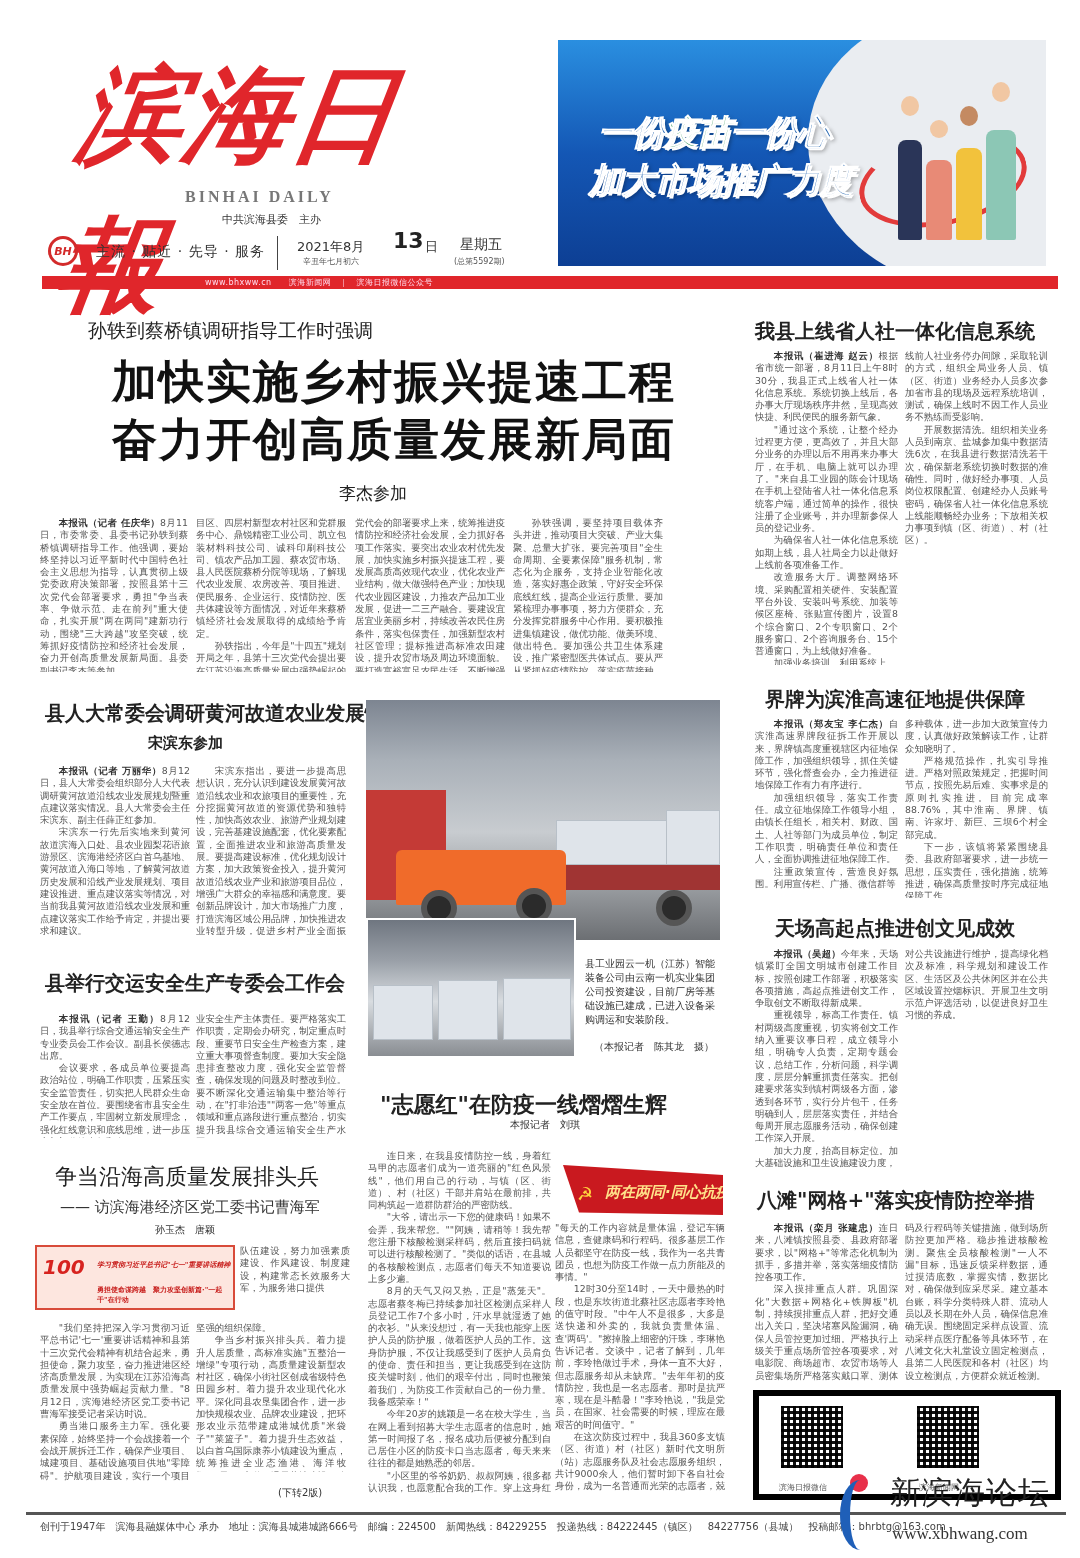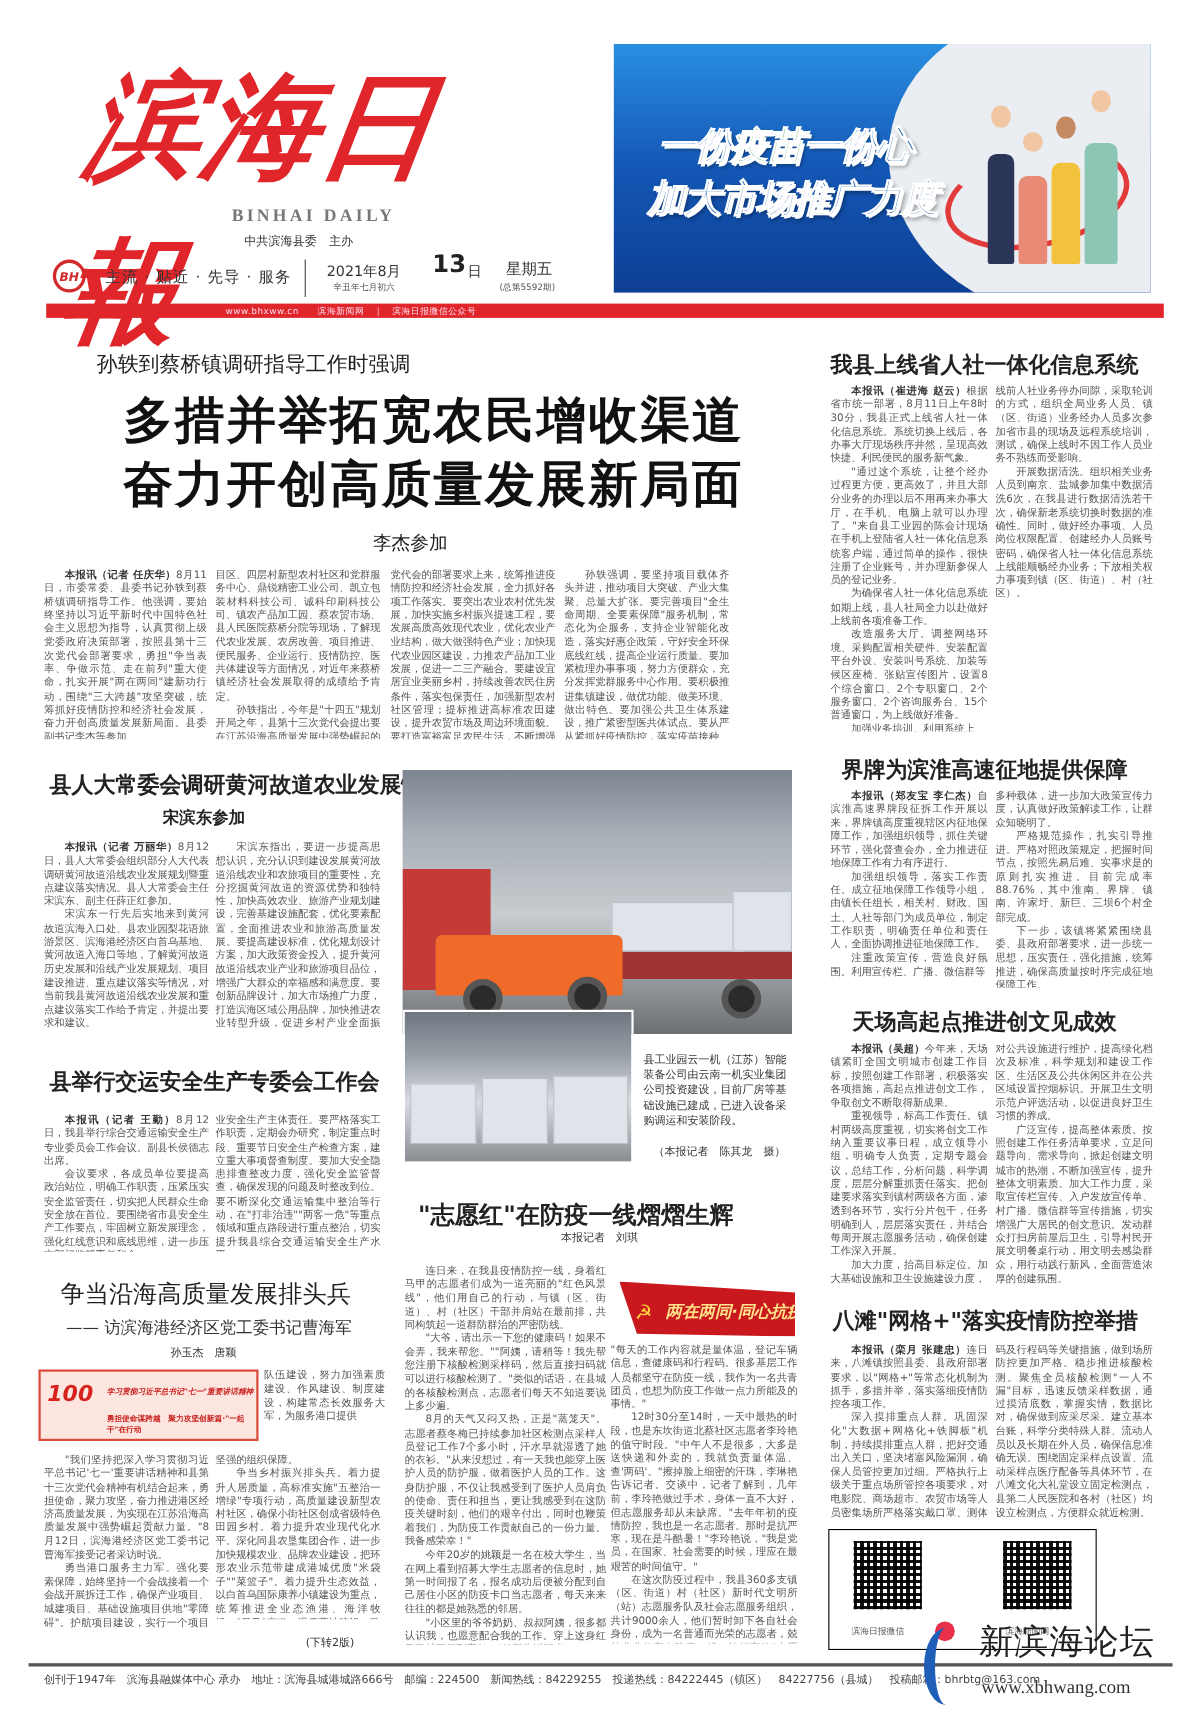--- a/index.html
+++ b/index.html
@@ -1,20 +1,20 @@
 <!DOCTYPE html>
 <html><head>
 <meta charset="utf-8">
 <style>
 *{box-sizing:border-box;margin:0;padding:0}
 html,body{width:1080px;height:1558px;background:#fff;overflow:hidden}
 body{position:relative;font-family:"DejaVu Sans",sans-serif;color:#222}
 .abs{position:absolute}
 .masthead-title{left:80px;top:40px;width:400px;height:150px;color:#e0262b;font-family:"DejaVu Serif",serif;font-size:104px;font-weight:bold;font-style:italic;letter-spacing:2px;line-height:150px;transform:skewX(-8deg)}
-.masthead-en{left:185px;top:188px;width:200px;font-family:"Liberation Serif",serif;font-size:16px;font-weight:bold;color:#777;letter-spacing:3px;text-align:center}
+.masthead-en{left:185px;top:188px;width:200px;font-family:"Liberation Serif",serif;font-size:16px;font-weight:bold;color:#777;letter-spacing:3px;}
 .sponsor{left:222px;top:212px;font-size:11px;color:#333}
 .logo-circle{left:48px;top:236px;width:30px;height:30px;border-radius:50%;border:3px solid #d32b2b;color:#d32b2b;font-size:11px;font-weight:bold;display:flex;align-items:center;justify-content:center;font-style:italic}
 .slogan{left:96px;top:243px;font-size:14px;color:#333;letter-spacing:1px}
 .vline{left:277px;top:236px;width:1px;height:34px;background:#444}
 .date{left:297px;top:238px;font-size:13px;color:#333}
 .date-num{left:393px;top:228px;font-size:22px;font-weight:bold;color:#222}
 .date-ri{left:425px;top:238px;font-size:13px;color:#333}
 .lunar{left:303px;top:256px;font-size:8px;color:#555}
 .weekday{left:460px;top:236px;font-size:14px;color:#333}
 .issue{left:454px;top:256px;font-size:8px;color:#555}
@@ -42,21 +42,21 @@
 .caption{left:585px;top:957px;width:135px;font-size:10px;line-height:14px;color:#333}
 .caption-credit{left:594px;top:1040px;font-size:10px;color:#333}
 .forklift{position:absolute;left:30px;top:150px;width:170px;height:55px;background:#f06b2a;border-radius:6px 6px 2px 2px}
 .truck{position:absolute;left:0;top:90px;width:80px;height:110px;background:#c43a36}
 .bed{position:absolute;left:170px;top:165px;width:184px;height:25px;background:#a03433}
 .wheel{position:absolute;width:36px;height:36px;border-radius:50%;background:#2b2b2b;border:6px solid #555}
 .cargo{position:absolute;background:#dfe4ea;border:1px solid #b8c0c8}
 .banner-red{left:563px;top:1165px;width:160px;height:50px;background:#c9191f;clip-path:polygon(0 0,100% 20%,100% 100%,10% 95%);color:#ffe28a;font-size:15px;font-weight:bold;font-style:italic}
 .party-icon{position:absolute;left:14px;top:18px;color:#ffd23d;font-size:18px}
 .interview-box{left:35px;top:1245px;width:200px;height:65px;border:2px solid #d84b3a;background:#fde6df}
-.qr-box{left:753px;top:1390px;width:244px;height:110px;border:1px solid #000000}
+.qr-box{left:753px;top:1390px;width:308px;height:110px;border:6px solid #000000}
 .qr{position:absolute;top:10px;width:62px;height:62px;background:
 repeating-linear-gradient(0deg,#111 0 3px,#fff 3px 6px),
 repeating-linear-gradient(90deg,#111 0 3px,#fff 3px 6px);background-blend-mode:multiply}
 .footer-line{left:26px;top:1512px;width:1040px;height:3px;background:#555}
 .footer-text{left:40px;top:1520px;font-size:10px;color:#444;white-space:nowrap}
 .watermark{left:800px;top:1468px;width:280px;height:90px}
 .wm-dot{position:absolute;left:50px;top:6px;width:18px;height:18px;border-radius:50%;background:#e8304a}
 .wm-arc{position:absolute;left:40px;top:12px;width:40px;height:70px;border-left:10px solid #1f5fb8;border-radius:50% 0 0 50%}
 .wm-cn{position:absolute;left:90px;top:4px;font-size:31px;color:#222;letter-spacing:1px}
 .wm-url{position:absolute;left:92px;top:56px;font-family:"Liberation Serif",serif;font-size:17px;color:#333}
@@ -91,21 +91,21 @@
     <div class="person" style="left:28px;width:26px;height:80px;background:#e88a76"></div>
     <div class="head" style="left:32px;top:20px;width:18px;height:18px"></div>
     <div class="person" style="left:58px;width:26px;height:92px;background:#f2c23c"></div>
     <div class="head" style="left:62px;top:6px;width:18px;height:20px;background:#c48a62"></div>
     <div class="person" style="left:88px;width:30px;height:110px;background:#8cc7b5"></div>
     <div class="head" style="left:94px;top:-18px;width:18px;height:20px"></div>
   </div>
 </div>
 
 <div class="abs kicker">孙轶到蔡桥镇调研指导工作时强调</div>
-<div class="abs headline" style="top:355px">多措并举拓宽农民增收渠道</div>
+<div class="abs headline" style="top:355px">加快实施乡村振兴提速工程</div>
 <div class="abs headline" style="top:413px">奋力开创高质量发展新局面</div>
 <div class="abs byline-main">李杰参加</div>
 
 <div class="abs col" style="left:40px;top:517px;width:148px;height:155px">
   <p><span class="lead">本报讯（记者 任庆华）</span><span>8月11日，市委常委、县委书记孙轶到蔡桥镇调研指导工作。他强调，要始终坚持以习近平新时代中国特色社会主义思想为指导，认真贯彻上级党委政府决策部署，按照县第十三次党代会部署要求，勇担"争当表率、争做示范、走在前列"重大使命，扎实开展"两在两同"建新功行动，围绕"三大跨越"攻坚突破，统筹抓好疫情防控和经济社会发展，奋力开创高质量发展新局面。县委副书记李杰等参加。</span></p>
 
 </div>
 <div class="abs col" style="left:196px;top:517px;width:150px;height:155px">
   <p style="text-indent:0">目区、四层村新型农村社区和党群服务中心、鼎锐精密工业公司、凯立包装材料科技公司、诚科印刷科技公司、镇农产品加工园、蔡农贸市场、县人民医院蔡桥分院等现场，了解现代农业发展、农房改善、项目推进、便民服务、企业运行、疫情防控、医共体建设等方面情况，对近年来蔡桥镇经济社会发展取得的成绩给予肯定。</p>
   <p>孙轶指出，今年是"十四五"规划开局之年，县第十三次党代会提出要在江苏沿海高质量发展中强势崛起的目标。蔡桥镇要进一步把思想和行动统一到县</p>
@@ -171,21 +171,20 @@
 </div>
 
 <div class="abs sec-title" style="left:775px;top:915px;font-size:20px">天场高起点推进创文见成效</div>
 <div class="abs col" style="left:755px;top:948px;width:143px;height:225px">
   <p><span class="lead">本报讯（吴超）</span><span>今年来，天场镇紧盯全国文明城市创建工作目标，按照创建工作部署，积极落实各项措施，高起点推进创文工作，争取创文不断取得新成果。</span></p>
   <p>重视领导，标高工作责任。镇村两级高度重视，切实将创文工作纳入重要议事日程，成立领导小组，明确专人负责，定期专题会议，总结工作，分析问题，科学调度，层层分解重抓责任落实。把创建要求落实到镇村两级各方面，渗透到各环节，实行分片包干，任务明确到人，层层落实责任，并结合每周开展志愿服务活动，确保创建工作深入开展。</p>
   <p>加大力度，抬高目标定位。加大基础设施和卫生设施建设力度，</p>
 </div>
 <div class="abs col" style="left:905px;top:948px;width:143px;height:225px">
   <p style="text-indent:0">对公共设施进行维护，提高绿化档次及标准，科学规划和建设工作区、生活区及公共休闲区并在公共区域设置控烟标识。开展卫生文明示范户评选活动，以促进良好卫生习惯的养成。</p>
-  <p>广泛宣传，提高整体素质。按照创建工作任务清单要求，立足问题导向、需求导向，掀起创建文明城市的热潮，不断加强宣传，提升整体文明素质。加大工作力度，采取宣传栏宣传、入户发放宣传单、村广播、微信群等宣传措施，切实增强广大居民的创文意识。发动群众打扫房前屋后卫生，引导村民开展文明餐桌行动，用文明去感染群众，用行动践行新风，全面营造浓厚的创建氛围。</p>
 </div>
 
 <div class="abs sec-title" style="left:45px;top:970px;font-size:20px">县举行交运安全生产专委会工作会</div>
 <div class="abs col" style="left:40px;top:1013px;width:150px;height:125px">
   <p><span class="lead">本报讯（记者 王勤）</span><span>8月12日，我县举行综合交通运输安全生产专业委员会工作会议。副县长侯德志出席。</span></p>
   <p>会议要求，各成员单位要提高政治站位，明确工作职责，压紧压实安全监管责任，切实把人民群众生命安全放在首位。要围绕省市县安全生产工作要点，牢固树立新发展理念，强化红线意识和底线思维，进一步压实部门监管责任和企</p>
 </div>
 <div class="abs col" style="left:196px;top:1013px;width:150px;height:125px">
   <p style="text-indent:0">业安全生产主体责任。要严格落实工作职责，定期会办研究，制定重点时段、重要节日安全生产检查方案，建立重大事项督查制度。要加大安全隐患排查整改力度，强化安全监管督查，确保发现的问题及时整改到位。要不断深化交通运输集中整治等行动，在"打非治违""两客一危"等重点领域和重点路段进行重点整治，切实提升我县综合交通运输安全生产水平。</p>
 </div>

